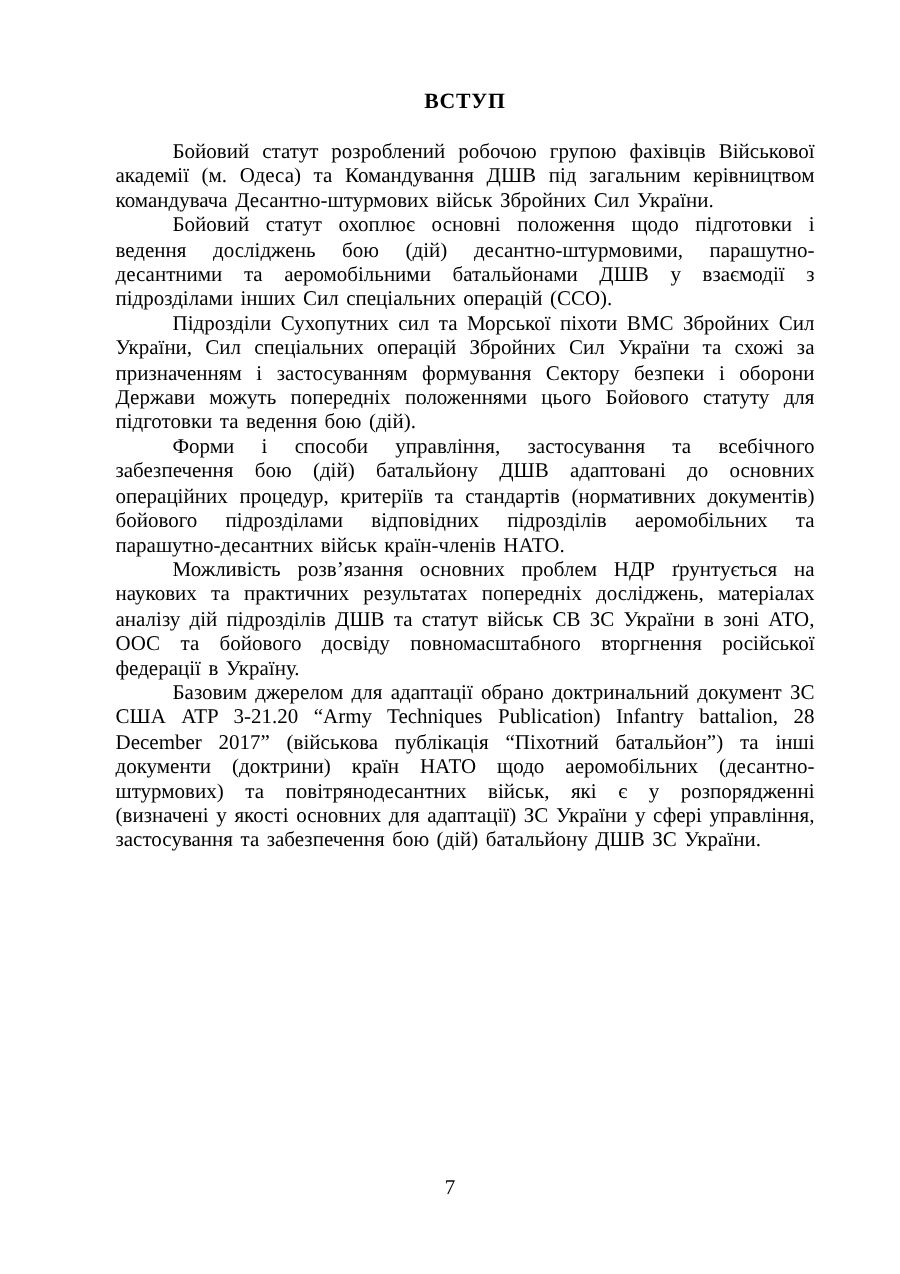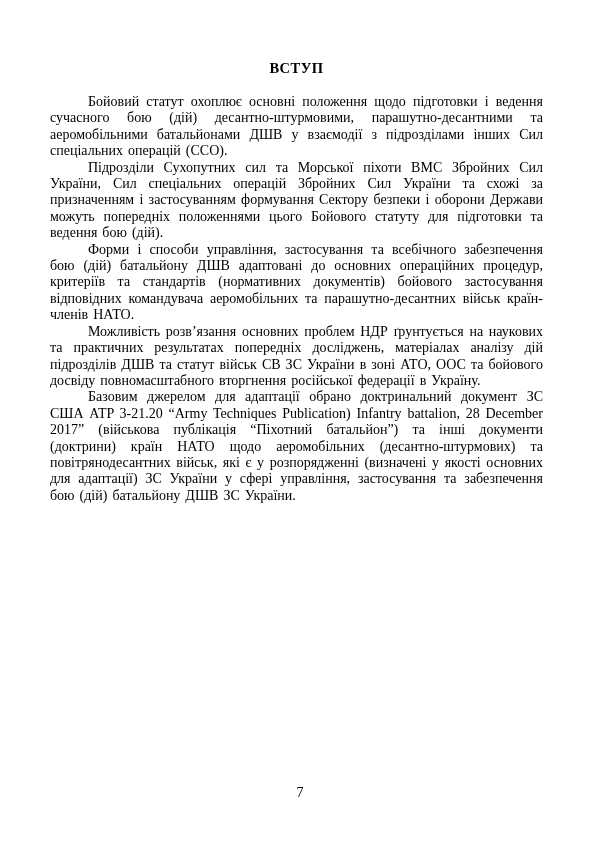--- a/index.html
+++ b/index.html
@@ -11,21 +11,21 @@
       position: relative;
       width: 600px;
       height: 849px;
       background: #ffffff;
       color: #000000;
       font-family: "Liberation Serif", serif;
       overflow: hidden;
     }
     .content {
       position: absolute;
-      left: 50px;
+      left: 77px;
       right: 57px;
       top: 60px;
     }
     .title {
       margin: 0 0 17px 0;
       text-align: center;
       font-size: 14.5px;
       font-weight: bold;
       letter-spacing: 0.5px;
     }
@@ -46,26 +46,27 @@
       font-size: 14px;
     }
   </style>
 </head>
 <body>
 
 <div class="page">
   <div class="content">
     <h1 class="title">ВСТУП</h1>
 
+    <p class="para">Бойовий статут розроблений робочою групою фахівців Військової академії (м. Одеса) та Командування ДШВ під загальним керівництвом командувача Десантно-штурмових військ Збройних Сил України.</p>
 
-    <p class="para">Бойовий статут охоплює основні положення щодо підготовки і ведення сучасного бою (дій) десантно-штурмовими, парашутно-десантними та аеромобільними батальйонами ДШВ у взаємодії з підрозділами інших Сил спеціальних операцій (ССО).</p>
+    <p class="para">Бойовий статут охоплює основні положення щодо підготовки і ведення досліджень бою (дій) десантно-штурмовими, парашутно-десантними та аеромобільними батальйонами ДШВ у взаємодії з підрозділами інших Сил спеціальних операцій (ССО).</p>
 
     <p class="para">Підрозділи Сухопутних сил та Морської піхоти ВМС Збройних Сил України, Сил спеціальних операцій Збройних Сил України та схожі за призначенням і застосуванням формування Сектору безпеки і оборони Держави можуть попередніх положеннями цього Бойового статуту для підготовки та ведення бою (дій).</p>
 
-    <p class="para">Форми і способи управління, застосування та всебічного забезпечення бою (дій) батальйону ДШВ адаптовані до основних операційних процедур, критеріїв та стандартів (нормативних документів) бойового застосування відповідних командувача аеромобільних та парашутно-десантних військ країн-членів НАТО.</p>
+    <p class="para">Форми і способи управління, застосування та всебічного забезпечення бою (дій) батальйону ДШВ адаптовані до основних операційних процедур, критеріїв та стандартів (нормативних документів) бойового підрозділами відповідних підрозділів аеромобільних та парашутно-десантних військ країн-членів НАТО.</p>
 
     <p class="para">Можливість розв’язання основних проблем НДР ґрунтується на наукових та практичних результатах попередніх досліджень, матеріалах аналізу дій підрозділів ДШВ та статут військ СВ ЗС України в зоні АТО, ООС та бойового досвіду повномасштабного вторгнення російської федерації в Україну.</p>
 
     <p class="para">Базовим джерелом для адаптації обрано доктринальний документ ЗС США ATP 3-21.20 “Army Techniques Publication) Infantry battalion, 28 December 2017” (військова публікація “Піхотний батальйон”) та інші документи (доктрини) країн НАТО щодо аеромобільних (десантно-штурмових) та повітрянодесантних військ, які є у розпорядженні (визначені у якості основних для адаптації) ЗС України у сфері управління, застосування та забезпечення бою (дій) батальйону ДШВ ЗС України.</p>
   </div>
 
   <div class="page-number">7</div>
 </div>
 
 </body></html>

